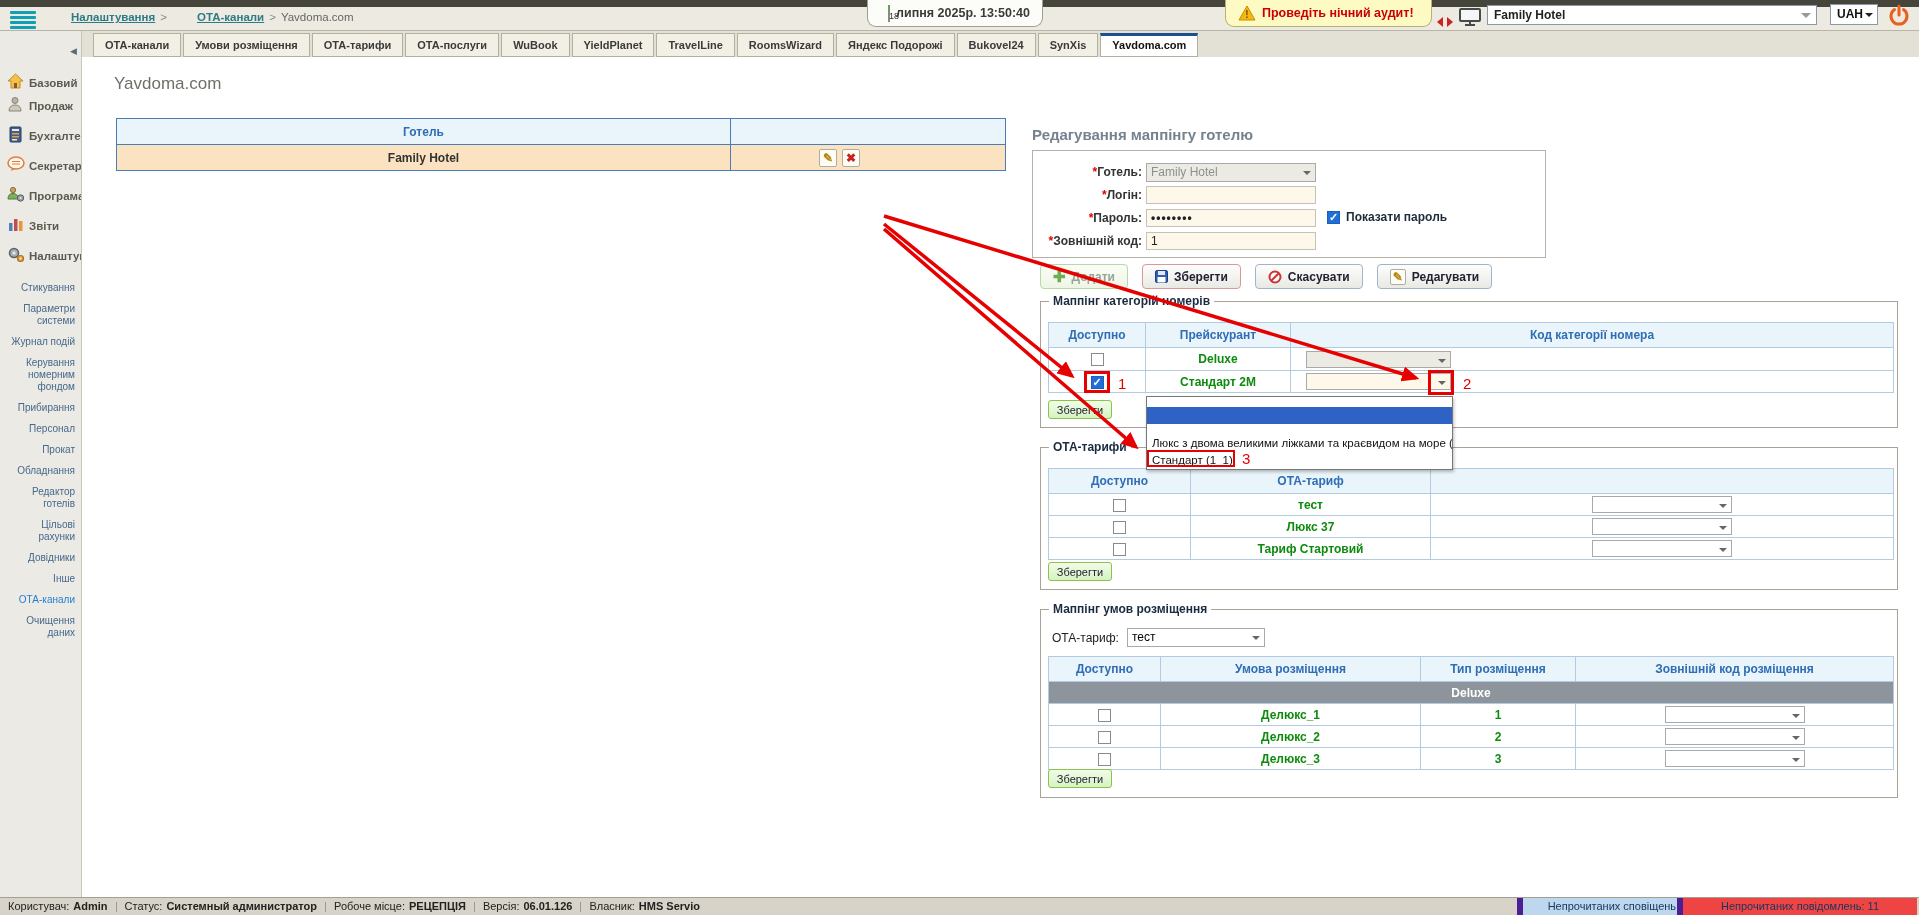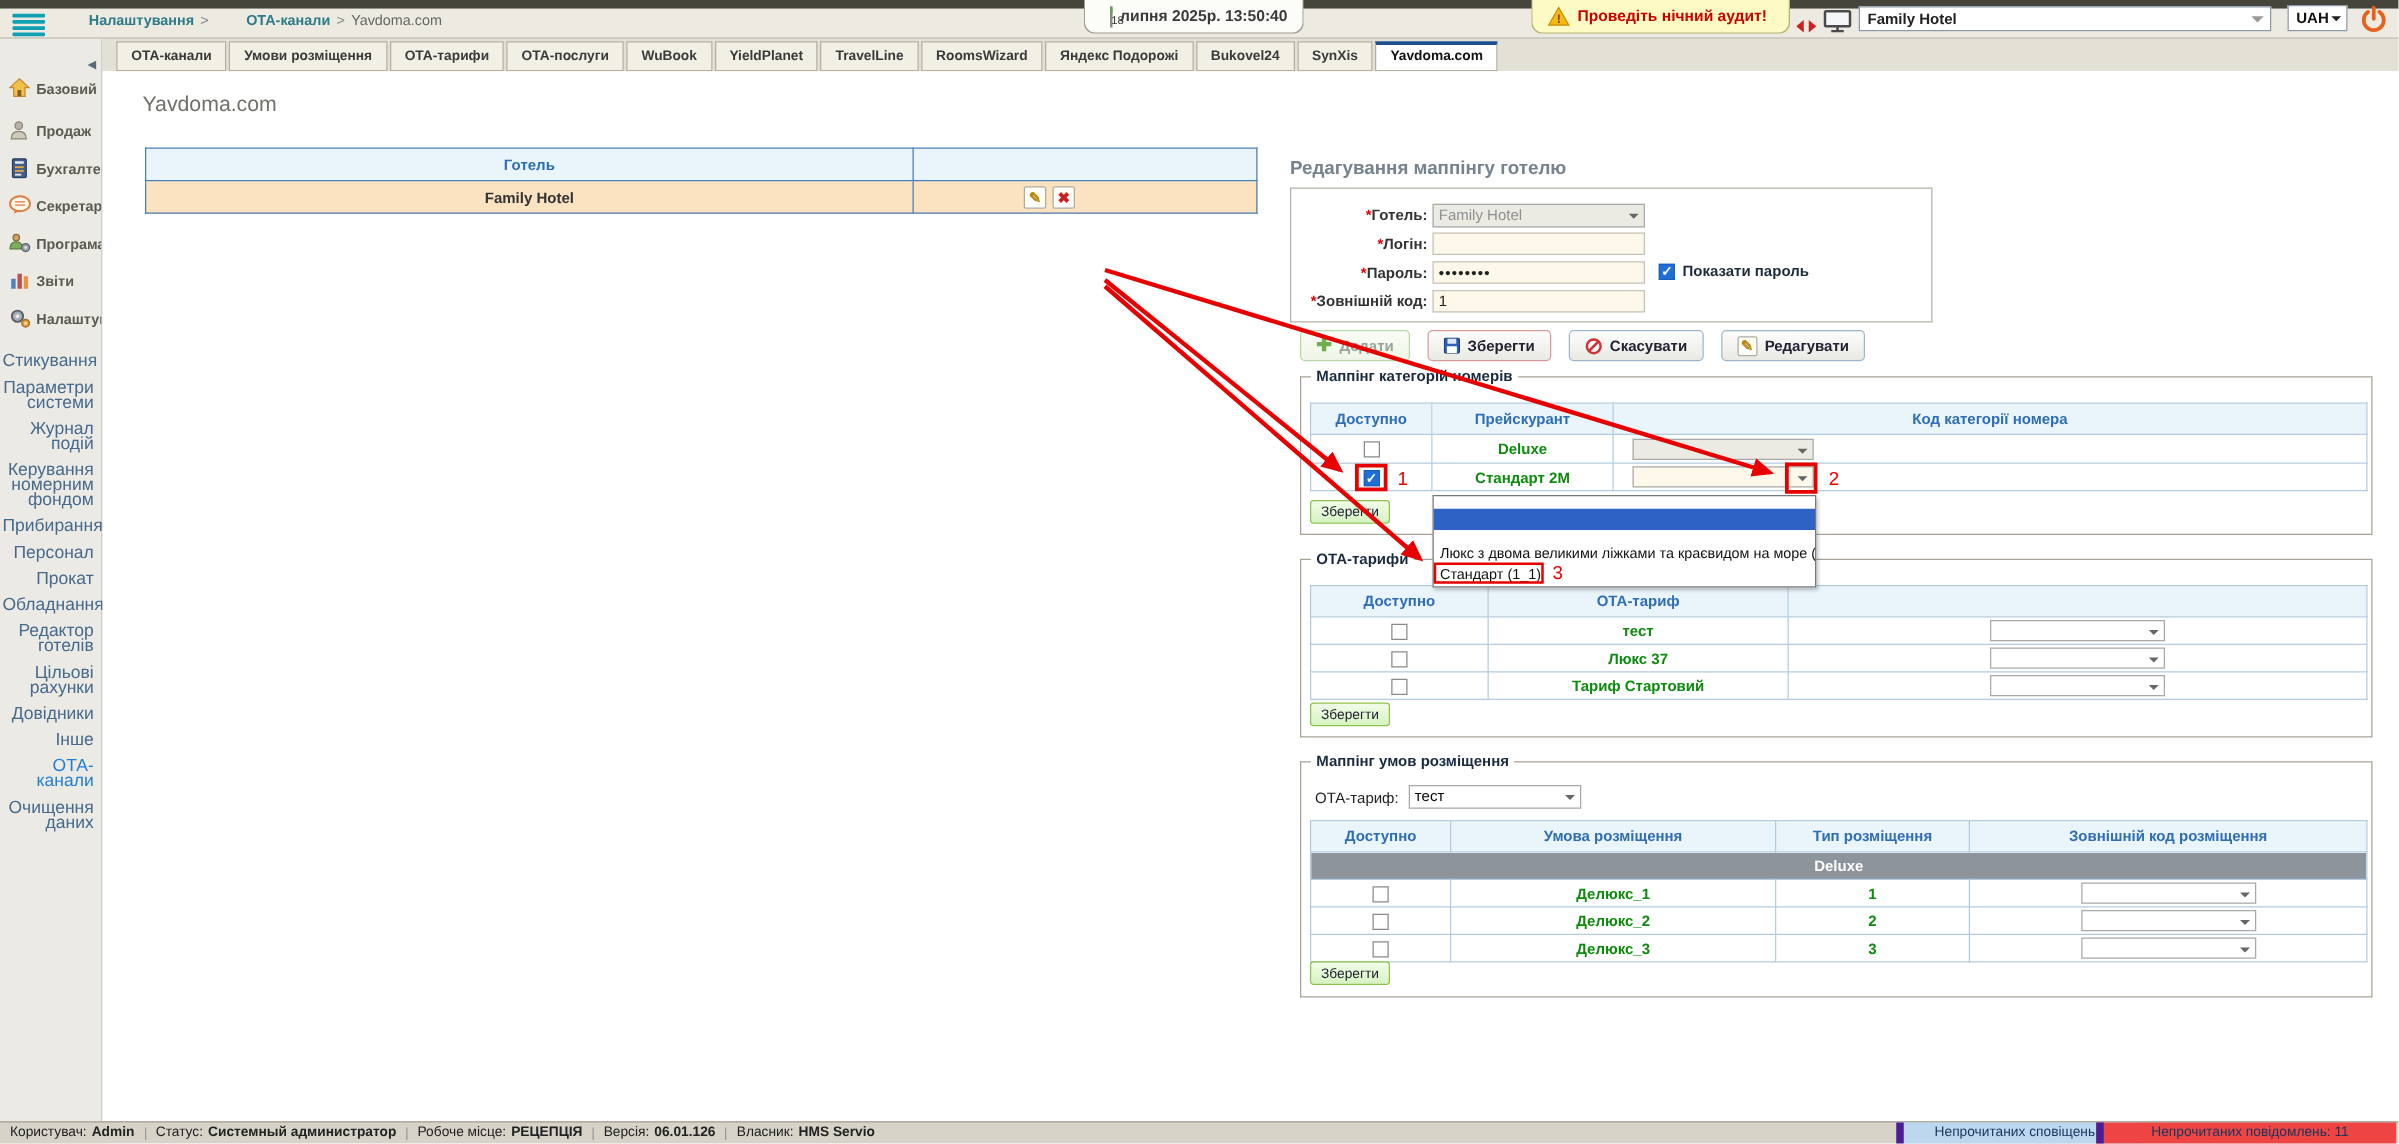--- a/index.html
+++ b/index.html
@@ -5,21 +5,21 @@
   html,body{margin:0;padding:0;background:#fff;}
   *{box-sizing:border-box;}
   #app{position:relative;width:1919px;height:915px;font-family:"Liberation Sans",sans-serif;background:#fff;overflow:hidden;}
 
   
   .topstrip{position:absolute;left:0;top:0;width:1919px;height:7px;background:#45453c;}
   .topbar{position:absolute;left:0;top:7px;width:1919px;height:24px;background:#edeae2;border-bottom:1px solid #b7b4a9;}
   .hamburger{position:absolute;left:10px;top:11px;width:26px;height:16px;cursor:pointer;}
   .hamburger i{display:block;height:3px;background:#11a0b3;margin-bottom:2px;border-radius:1px;}
   .breadcrumb{position:absolute;left:46px;top:11px;font-size:11.5px;color:#666;white-space:nowrap;}
-  .breadcrumb a{color:#2c7b86;font-weight:bold;cursor:pointer;padding-left:25px;}
+  .breadcrumb a{color:#2c7b86;font-weight:bold;text-decoration:underline;cursor:pointer;padding-left:25px;}
   .breadcrumb .sep{color:#888;margin:0 5px;font-weight:normal;}
   .hangtab{position:absolute;top:0;height:27px;background:#fcfcf9;border:1px solid #a09d92;border-top:none;border-radius:0 0 9px 9px;display:flex;align-items:center;padding:0 12px;}
   .datetab{left:867px;width:176px;padding-left:20px;}
   .cal{width:17px;height:17px;border:1px solid #8a8a80;background:#fff;margin-right:6px;position:relative;font-size:9px;text-align:center;}
   .cal .caltop{position:absolute;left:0;top:0;width:100%;height:5px;background:#3db33d;}
   .cal .calday{position:absolute;left:0;top:5px;width:100%;color:#333;}
   .datetext{font-size:12.5px;font-weight:bold;color:#3a3a3a;white-space:nowrap;}
   .warntab{left:1225px;width:207px;background:#fdfac3;border-color:#b6b274;}
   .warntext{font-size:12.5px;font-weight:bold;color:#cc0000;white-space:nowrap;margin-left:6px;}
   .swapicon{position:absolute;left:1437px;top:13px;width:16px;height:10px;}
@@ -30,21 +30,21 @@
   .uahselect .chev{position:absolute;right:4px;top:8px;width:0;height:0;border:4px solid transparent;border-top-color:#222;}
   .powerbtn{position:absolute;left:1886px;top:3px;width:26px;height:26px;cursor:pointer;}
 
   
   .sidebar{position:absolute;left:0;top:31px;width:82px;height:884px;background:#ebeae4;border-right:1px solid #c8c5ba;}
   .collapse-arrow{position:absolute;left:70px;top:46px;font-size:9px;color:#5a6b7a;cursor:pointer;}
   .mainitem{position:absolute;left:0;width:82px;height:26px;cursor:pointer;}
   .mainitem .micon{position:absolute;left:7px;top:2px;}
   .mainitem .mlabel{position:absolute;left:29px;top:6px;font-size:11.5px;font-weight:bold;color:#5c5a50;white-space:nowrap;overflow:hidden;max-width:52px;}
   .subnav{position:absolute;left:0;top:280px;width:80px;}
-  .subitem{text-align:right;padding:2px 5px 2px 2px;font-size:14px;line-height:12px;color:#46698c;cursor:pointer;margin-bottom:5px;}
+  .subitem{text-align:right;padding:2px 5px 2px 2px;font-size:10px;line-height:12px;color:#46698c;cursor:pointer;margin-bottom:5px;}
   .subitem.active{color:#1f7fd4;}
 
   
   .tabbarbg{position:absolute;left:82px;top:31px;width:1837px;height:26px;background:#e3e0d5;}
   .tabs{position:absolute;left:93px;top:33px;display:flex;}
   .tab{height:24px;line-height:22px;padding:0 11px;background:#f2efe5;border:1px solid #b3b0a2;margin-right:2px;font-size:11px;font-weight:bold;color:#3a3a3a;cursor:pointer;white-space:nowrap;}
   .tab.active{background:#fff;border-top:3px solid #1e4e8c;line-height:19px;color:#111;}
 
   .content{position:absolute;left:82px;top:57px;width:1837px;height:840px;background:#fff;}
 
@@ -187,21 +187,21 @@
   <div class="powerbtn">
     <svg width="26" height="26" viewBox="0 0 26 26">
         <path d="M8.5 6.5 a8 8 0 1 0 9 0" fill="none" stroke="#e8611c" stroke-width="3" stroke-linecap="round"></path>
         <line x1="13" y1="3" x2="13" y2="12" stroke="#e8611c" stroke-width="3" stroke-linecap="round"></line>
       </svg>
   </div>
 
   <div class="sidebar"></div>
   <div class="collapse-arrow">◀</div>
 
-  <div class="mainitem" style="top:60px">
+  <div class="mainitem" style="top:71px">
     <span class="micon"><svg width="17" height="17" viewBox="0 0 17 17">
           <path d="M8.5 1 L16 8 H13 V15 H4 V8 H1 Z" fill="#f2c14c" stroke="#c88a2a" stroke-width="1"></path>
           <rect x="7" y="10" width="3" height="5" fill="#8a5a2a"></rect>
         </svg></span>
     <span class="mlabel">Базовий</span>
   </div>
   <div class="mainitem" style="top:94px">
     <span class="micon"><svg width="17" height="17" viewBox="0 0 17 17">
           <circle cx="8" cy="4.5" r="3" fill="#b8b2a6" stroke="#8a8478"></circle>
           <path d="M2 15 Q2 9 8 9 Q14 9 14 15 Z" fill="#cfc9ba" stroke="#8a8478"></path>

